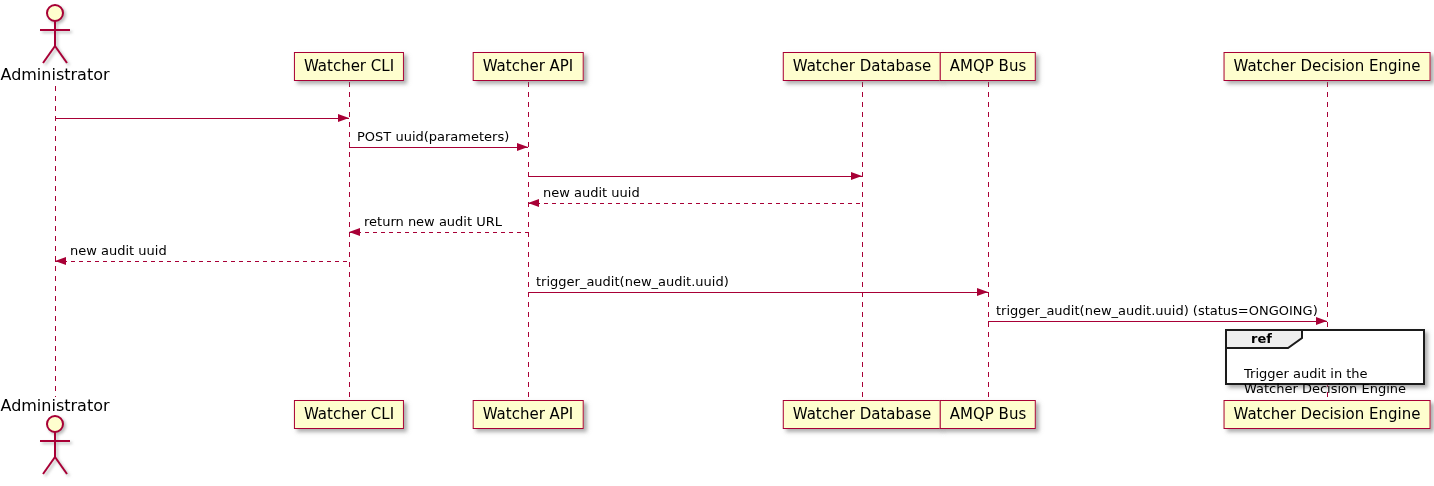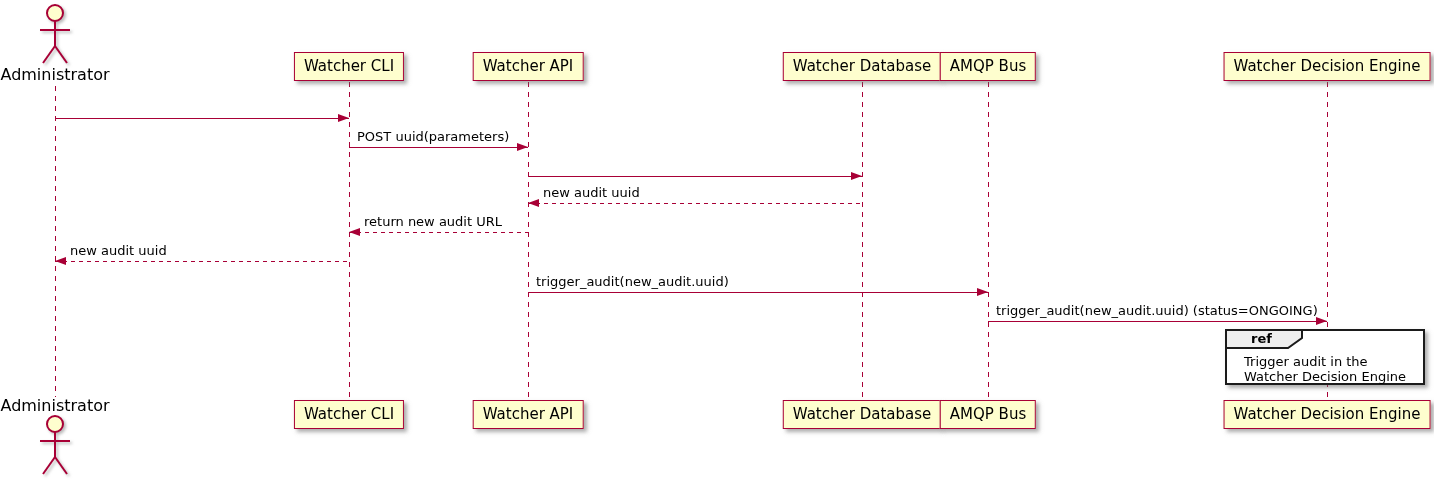--- a/index.html
+++ b/index.html
@@ -48,21 +48,21 @@
     background:#ffffff;border:2px solid #1b1b1b;box-sizing:border-box;
     box-shadow:3px 3px 4px rgba(105,105,105,.55);
     z-index:5;
   }
   .ref-tab-shape{position:absolute;left:-2px;top:-2px;}
   .ref-keyword{
     position:absolute;left:9px;top:0px;
     font-size:13px;font-weight:bold;line-height:16px;z-index:6;margin-left:15px;
   }
   .ref-body{
-    padding-top:19px;width:fit-content;margin:4px auto;
+    padding-top:19px;width:fit-content;margin:16px auto;
     font-size:13px;line-height:15px;text-align:left;white-space:nowrap;
   }
 </style>
 </head>
 <body>
 
 <div id="stage" style="--crimson: #A80036; --cream: #FEFECE; background: rgb(255, 255, 255);">
 
   <div class="ref-box">
     <svg class="ref-tab-shape" width="80" height="20" viewBox="0 0 80 20">

